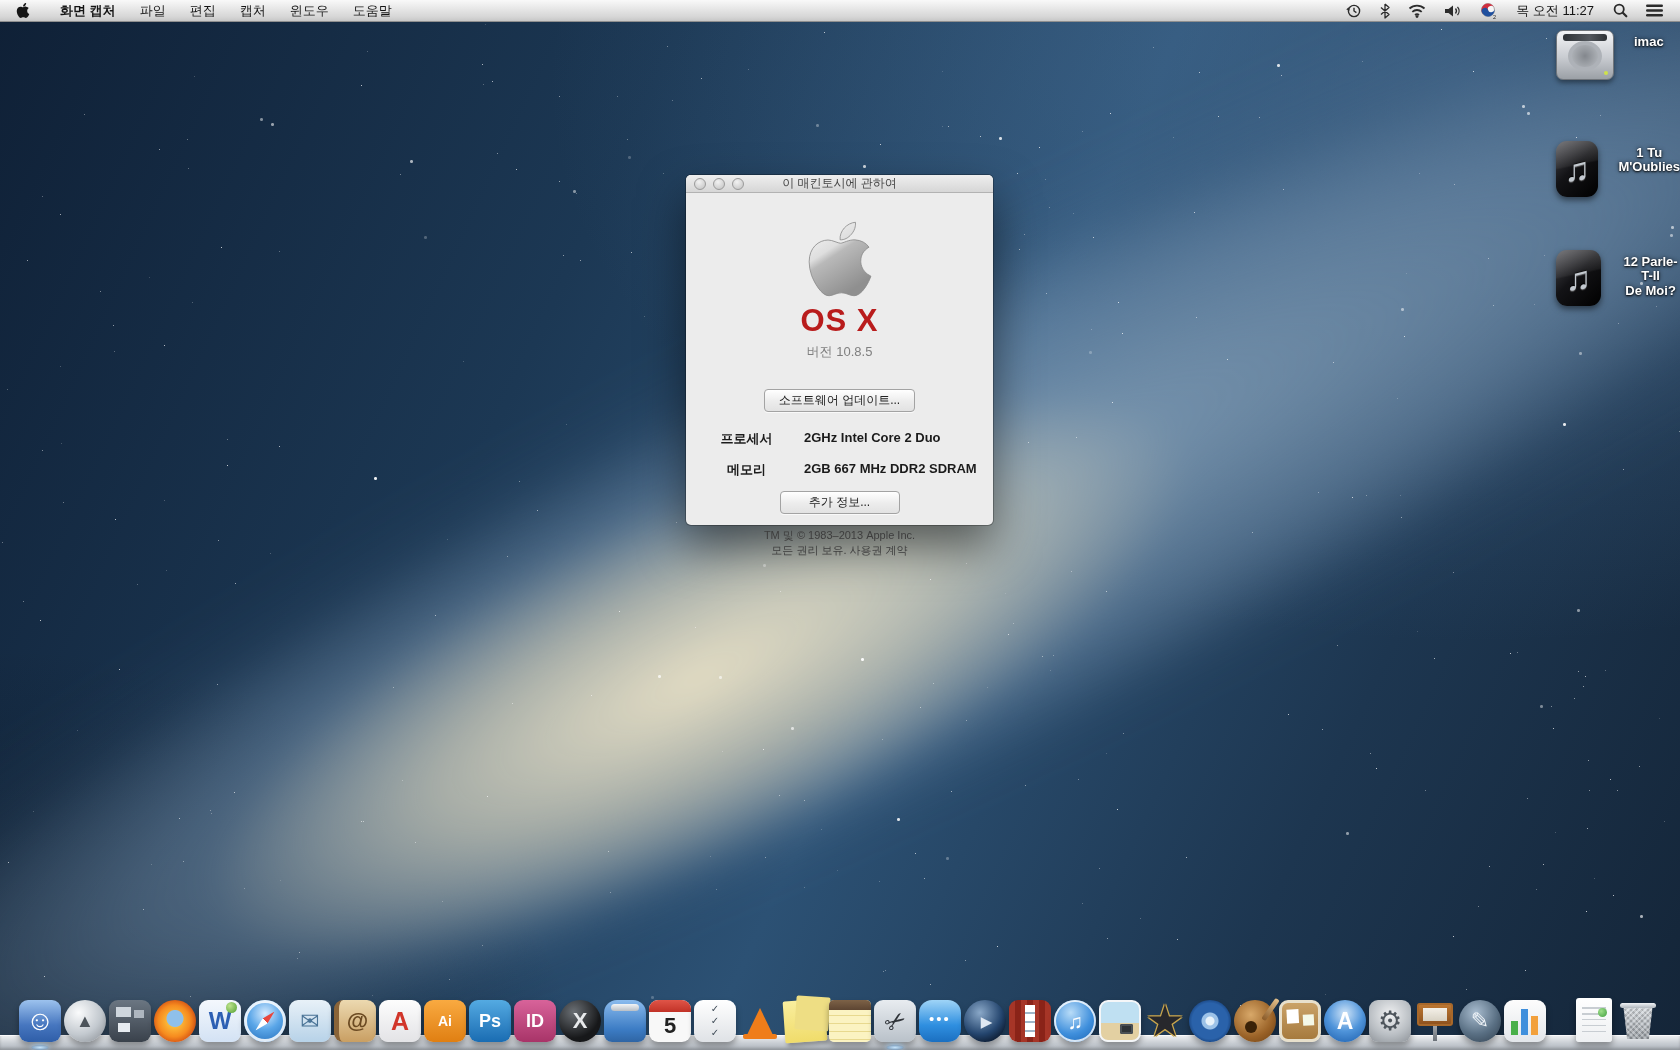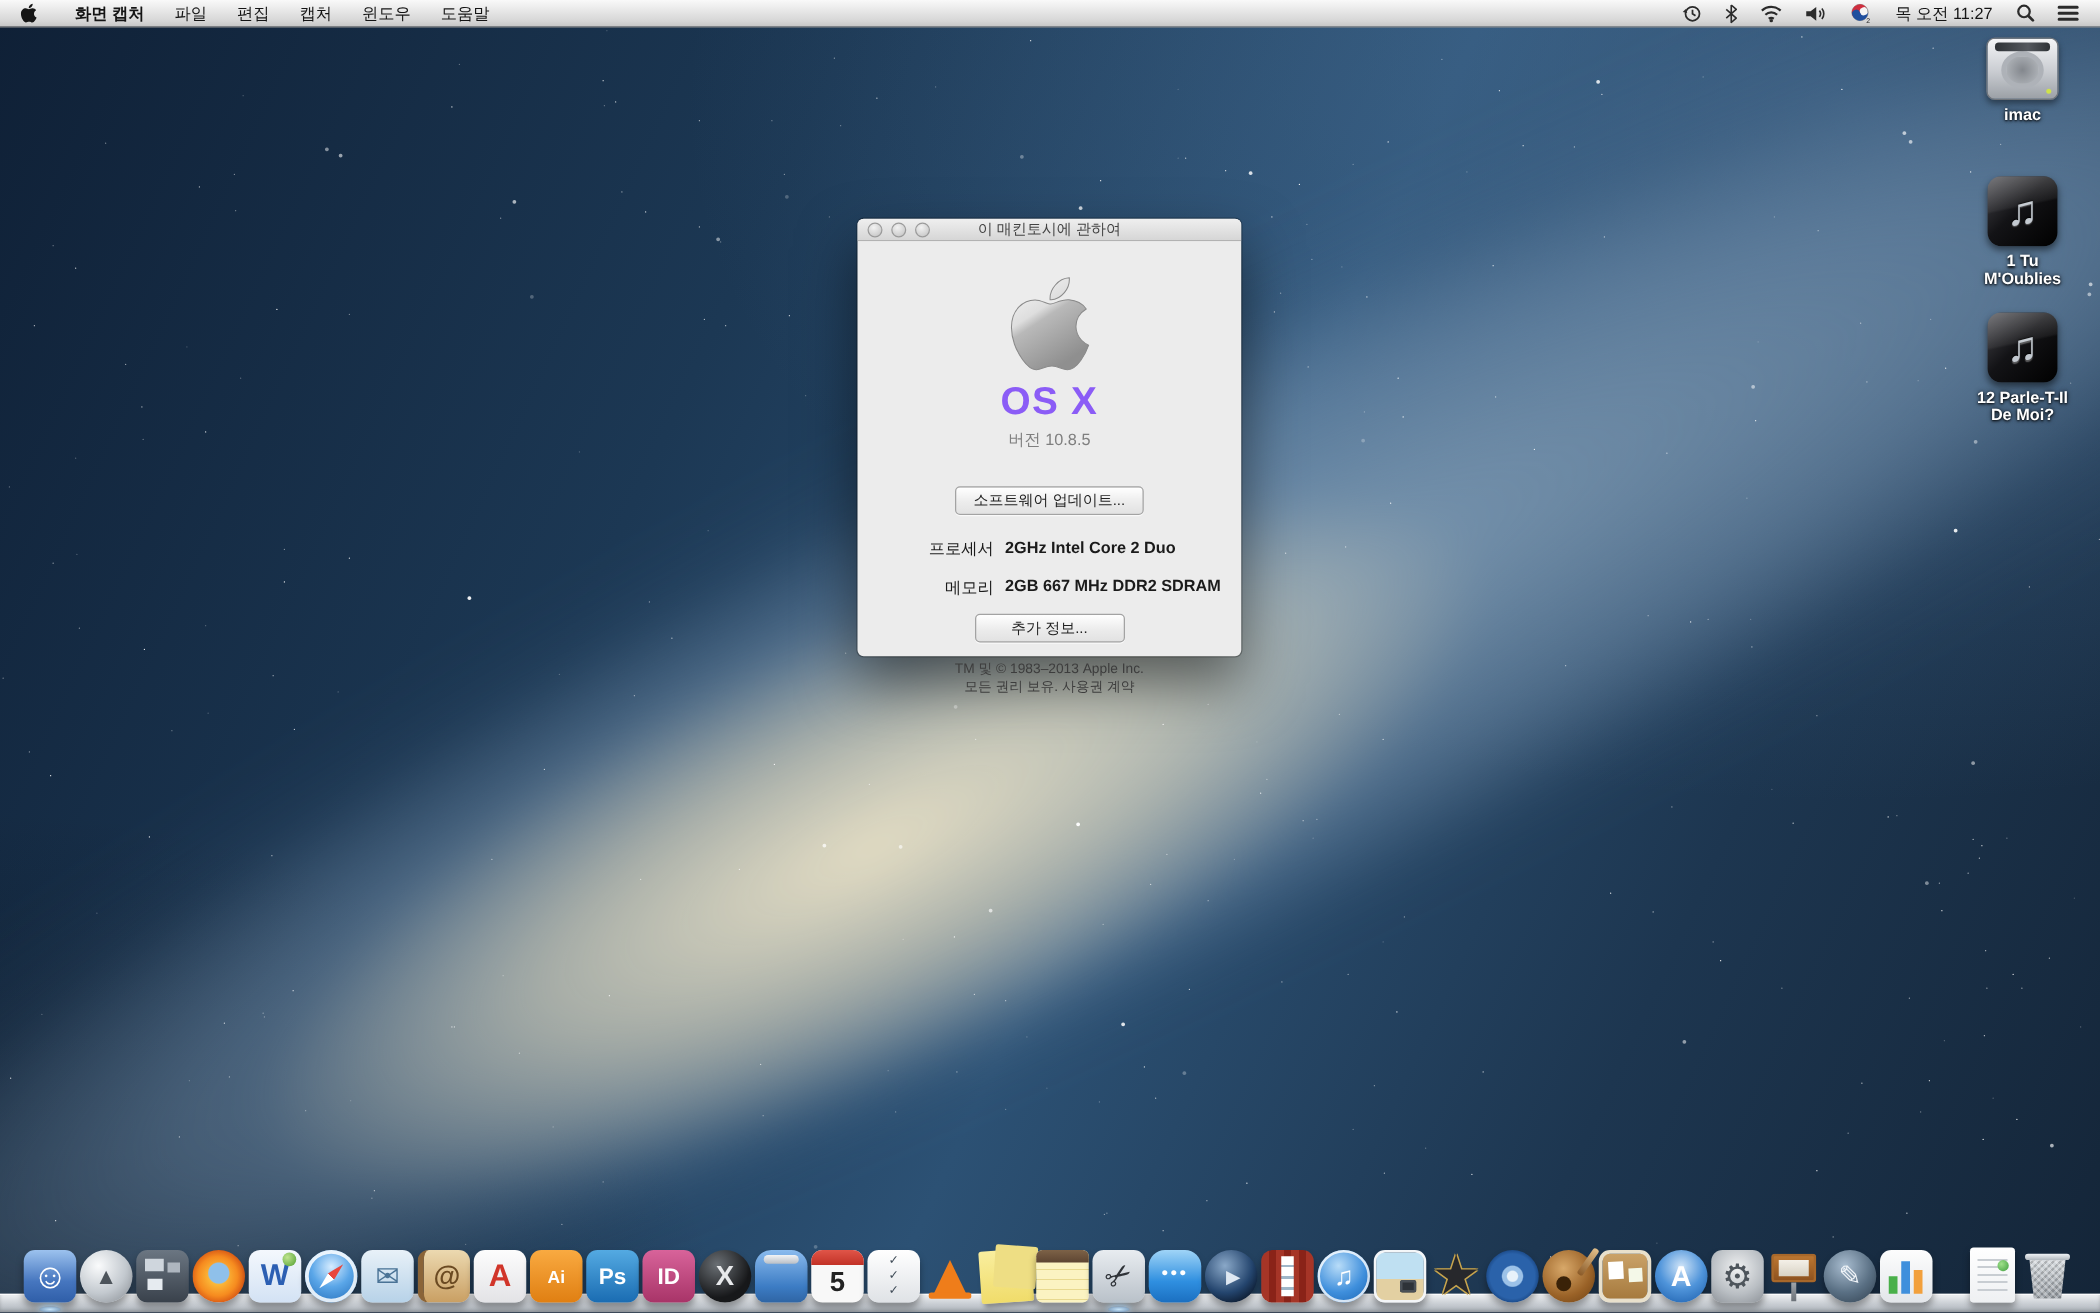--- a/index.html
+++ b/index.html
@@ -39,36 +39,36 @@
     display:flex; flex-direction:column; }
   .titlebar { height:22px; border-radius:5px 5px 0 0; position:relative;
     background:linear-gradient(#efefef,#d6d6d6); border-bottom:1px solid #b2b2b2;
     display:flex; align-items:flex-start; }
   .traffic-lights { position:absolute; left:8px; top:0; height:100%; display:flex; align-items:center; gap:7px; }
   .tl-btn { width:12px; height:12px; border-radius:50%; border:1px solid #9b9b9b;
     background:radial-gradient(circle at 40% 30%, #f2f2f2, #cfcfcf 70%, #bdbdbd); }
   .window-title { width:100%; text-align:center; font-size:12px; color:#434343; }
   .about-body { flex:1; display:flex; flex-direction:column; align-items:center; }
   .apple-logo { margin-top:24px; width:70px; height:84px; }
-  .osx-title { margin-top:2px; font-size:31px; font-weight:bold; color:#8b5cf6; letter-spacing:1px;text-align:center; }
+  .osx-title { margin-top:2px; font-size:31px; font-weight:bold; color:#b91c1c; letter-spacing:1px;text-align:center; }
   .version { margin-top:4px; font-size:13px; color:#7f7f7f; }
   .aqua-btn { margin-top:28px; font-size:12px; color:#222; padding:2px 14px; border-radius:4px;
     border:1px solid #a3a3a3; background:linear-gradient(#ffffff,#ececec 55%,#e2e2e2);
     box-shadow:0 1px 0 rgba(255,255,255,.7); cursor:default; }
   .btn-update { min-width:142px; }
   .btn-info   { min-width:120px; margin-top:12px; }
   .spec-table { margin-top:18px; display:grid; grid-template-columns:97px auto; column-gap:9px; row-gap:13px;
     font-size:13px; color:#1b1b1b; align-self:stretch; padding-left:12px; }
-  .spec-label { text-align:right; font-weight:normal; }
+  .spec-label { text-align:center; font-weight:bold; }
   .spec-value { text-align:left;font-weight:bold; }
   .copyright { margin-top:14px; text-align:center; font-size:11px; color:#3d3d3d; line-height:1.35; }
 
   
   .desktop-icons { position:absolute; left:1556px; top:28px; width:124px; z-index:10; }
-  .desk-item { position:absolute; left:0; width:124px; display:flex; flex-direction:column; align-items:center; }
+  .desk-item { position:absolute; left:0; width:124px; display:flex; flex-direction:row; align-items:flex-start;gap:20px; }
   .desk-label { margin-top:5px; font-size:13px; font-weight:bold; color:#fff; text-align:center; line-height:1.1;
     text-shadow:0 1px 2px rgba(0,0,0,.95), 0 0 4px rgba(0,0,0,.7); }
   .drive-icon { width:58px; height:50px; border-radius:7px; position:relative;
     background:linear-gradient(#f4f5f7,#c9ccd1 55%,#9ba0a6); border:1px solid #70757b;
     box-shadow:0 3px 5px rgba(0,0,0,.4); }
   .drive-icon::before { content:""; position:absolute; left:50%; top:52%; transform:translate(-50%,-50%);
     width:26px; height:22px; border-radius:50%; border:4px solid #aeb2b8;
     background:radial-gradient(circle,#83878d,#b8bcc1); }
   .drive-icon::after { content:""; position:absolute; top:3px; left:6px; right:6px; height:7px; border-radius:3px;
     background:linear-gradient(90deg,#2e3236,#54585e 60%,#2e3236); }

